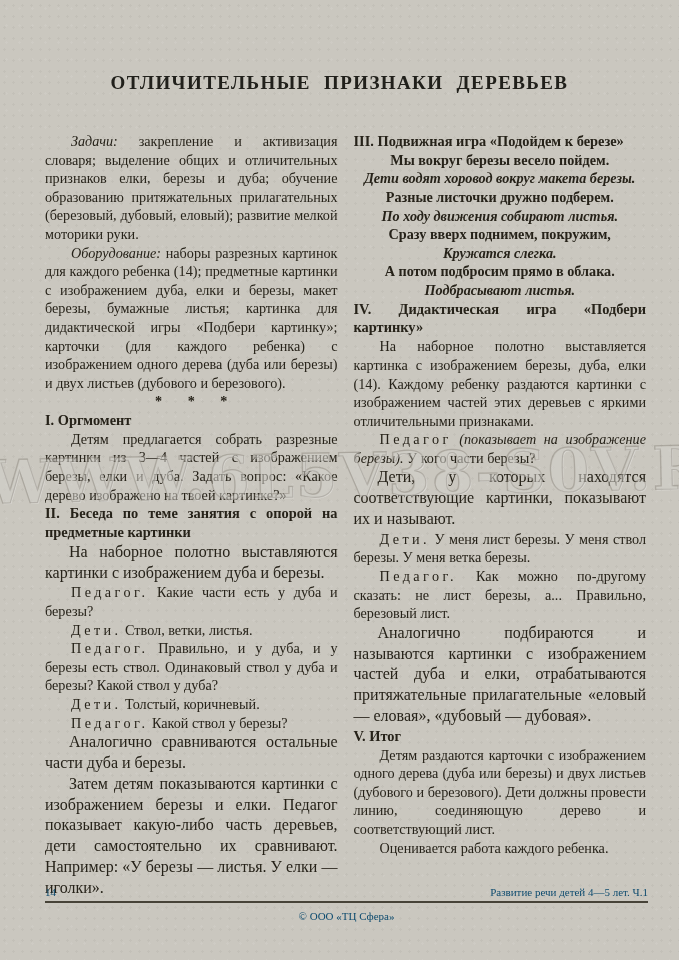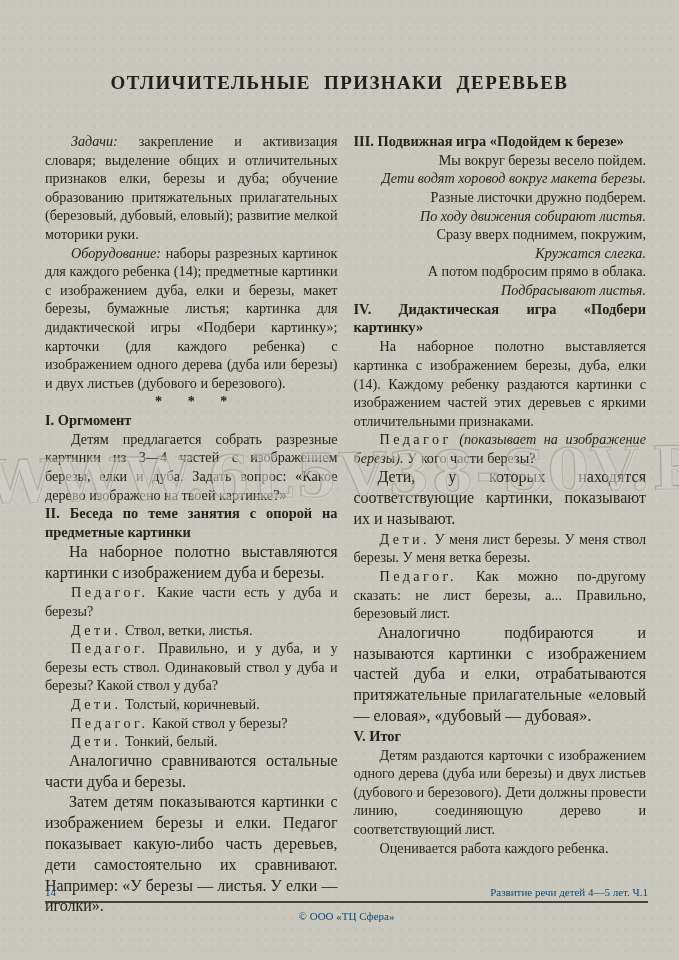--- a/index.html
+++ b/index.html
@@ -26,21 +26,21 @@
     margin:38px 33px 0 45px;
     font-size:14.2px;line-height:1.31;
   }
   .col{flex:1 1 0;min-width:0;}
   .col p{margin:0;}
   .b-para{text-indent:26px;text-align:justify;}
   .b-note{font-size:16px;line-height:1.3;margin:8px 0;text-indent:24px;text-align:justify;}
   .b-dlg{text-indent:26px;text-align:justify;}
   .b-h{font-weight:bold;font-size:14.4px;margin:13px 0 7px;text-align:justify;}
   .b-stars{text-align:center;font-weight:bold;letter-spacing:11px;margin:10px 0 4px;text-indent:11px;}
-  .b-verse{margin:0 0 11.5px;text-align:right;}
+  .b-verse{margin:0 0 11.5px;text-align:center;font-weight:bold;}
   .spk{letter-spacing:0.24em;}
   .i{font-style:italic;}
   .watermark{
     position:absolute;top:440px;left:-14px;width:720px;
     font-family:"DejaVu Serif",serif;font-weight:bold;
     font-size:60px;letter-spacing:2px;white-space:nowrap;
     color:rgba(175,172,162,0.30);
     -webkit-text-stroke:1.2px rgba(122,118,108,0.35);
     text-shadow:1px 1px 0 rgba(255,255,255,0.35);
     transform:rotate(-1.2deg);
@@ -64,21 +64,20 @@
         <p class="b-stars"><span>* * *</span></p>
         <p class="b-h"><span>I. Оргмомент</span></p>
         <p class="b-para"><span>Детям предлагается собрать разрезные картинки из 3—4 частей с изображением березы, елки и дуба. Задать вопрос: «Какое дерево изображено на твоей картинке?»</span></p>
         <p class="b-h"><span>II. Беседа по теме занятия с опорой на предметные картинки</span></p>
         <p class="b-note"><span>На наборное полотно выставляются картинки с изображением дуба и березы.</span></p>
         <p class="b-dlg"><span class="spk">Педагог.</span><span> Какие части есть у дуба и березы?</span></p>
         <p class="b-dlg"><span class="spk">Дети.</span><span> Ствол, ветки, листья.</span></p>
         <p class="b-dlg"><span class="spk">Педагог.</span><span> Правильно, и у дуба, и у березы есть ствол. Одинаковый ствол у дуба и березы? Какой ствол у дуба?</span></p>
         <p class="b-dlg"><span class="spk">Дети.</span><span> Толстый, коричневый.</span></p>
         <p class="b-dlg"><span class="spk">Педагог.</span><span> Какой ствол у березы?</span></p>
-        <p class="b-dlg"><span class="spk">Дети.</span><span> Тонкий, белый.</span></p>
         <p class="b-note"><span>Аналогично сравниваются остальные части дуба и березы.</span></p>
         <p class="b-note"><span>Затем детям показываются картинки с изображением березы и елки. Педагог показывает какую-либо часть деревьев, дети самостоятельно их сравнивают. Например: «У березы — листья. У елки — иголки».</span></p>
       </div>
     <div class="col" id="col-right">
         <p class="b-h"><span>III. Подвижная игра «Подойдем к березе»</span></p>
         <p class="b-verse"><span>Мы вокруг березы весело пойдем.</span></p>
         <p class="b-verse"><span class="i">Дети водят хоровод вокруг макета березы.</span></p>
         <p class="b-verse"><span>Разные листочки дружно подберем.</span></p>
         <p class="b-verse"><span class="i">По ходу движения собирают листья.</span></p>
         <p class="b-verse"><span>Сразу вверх поднимем, покружим,</span></p>

